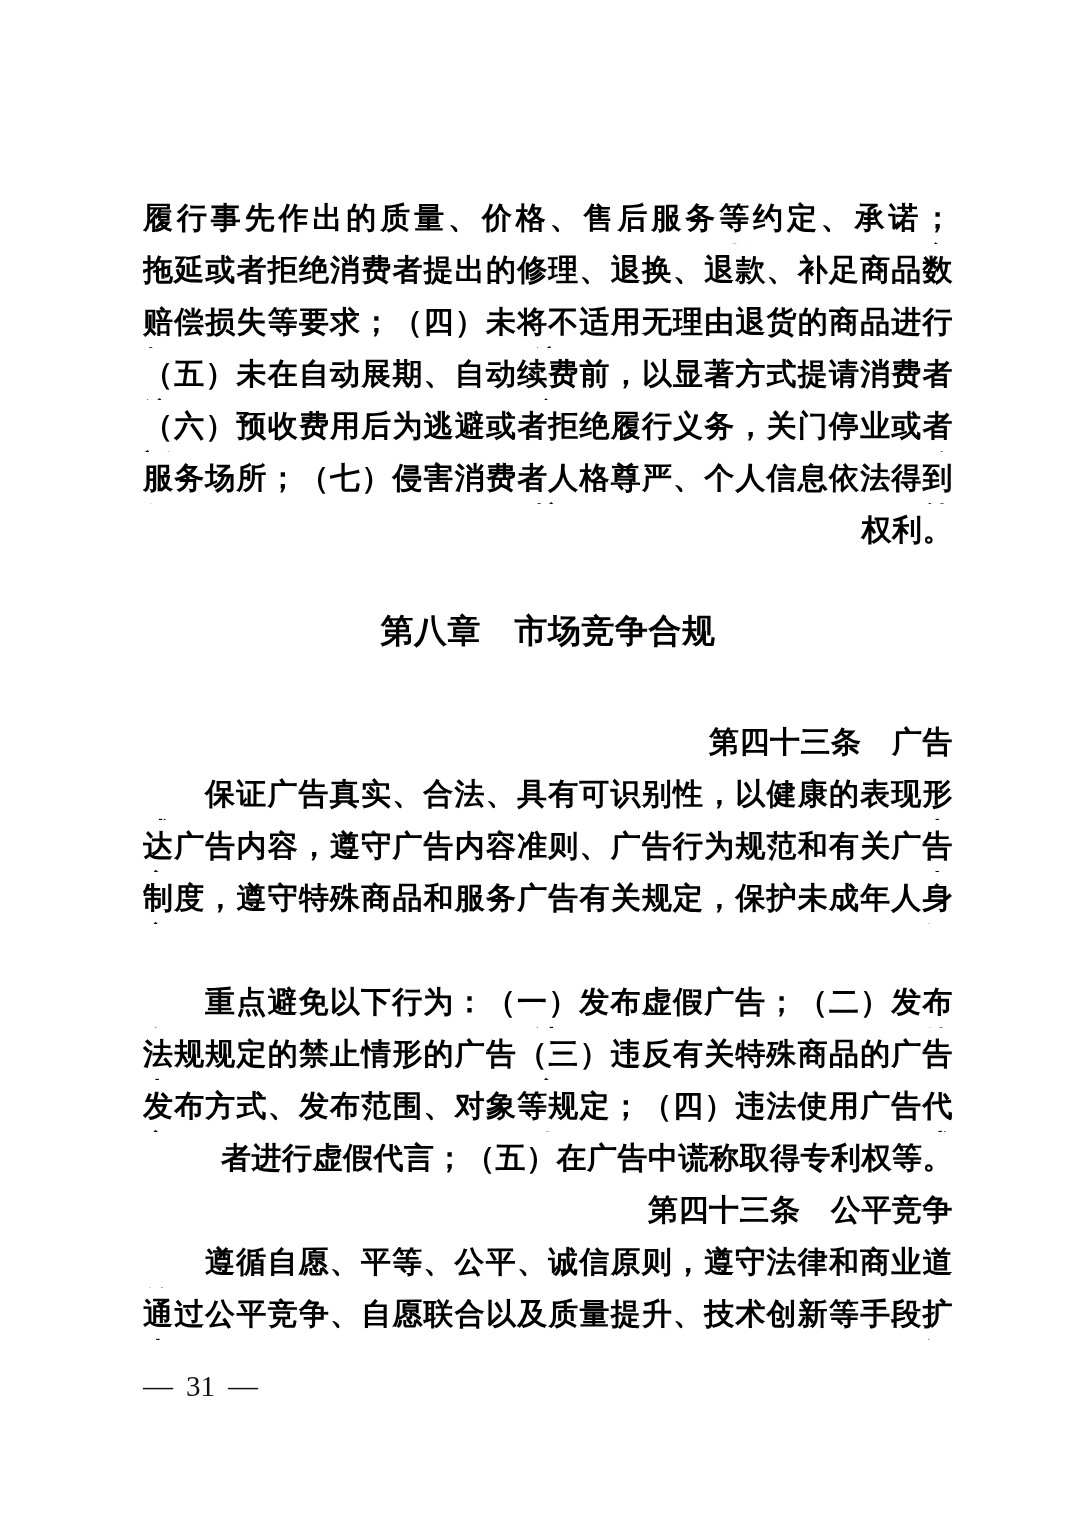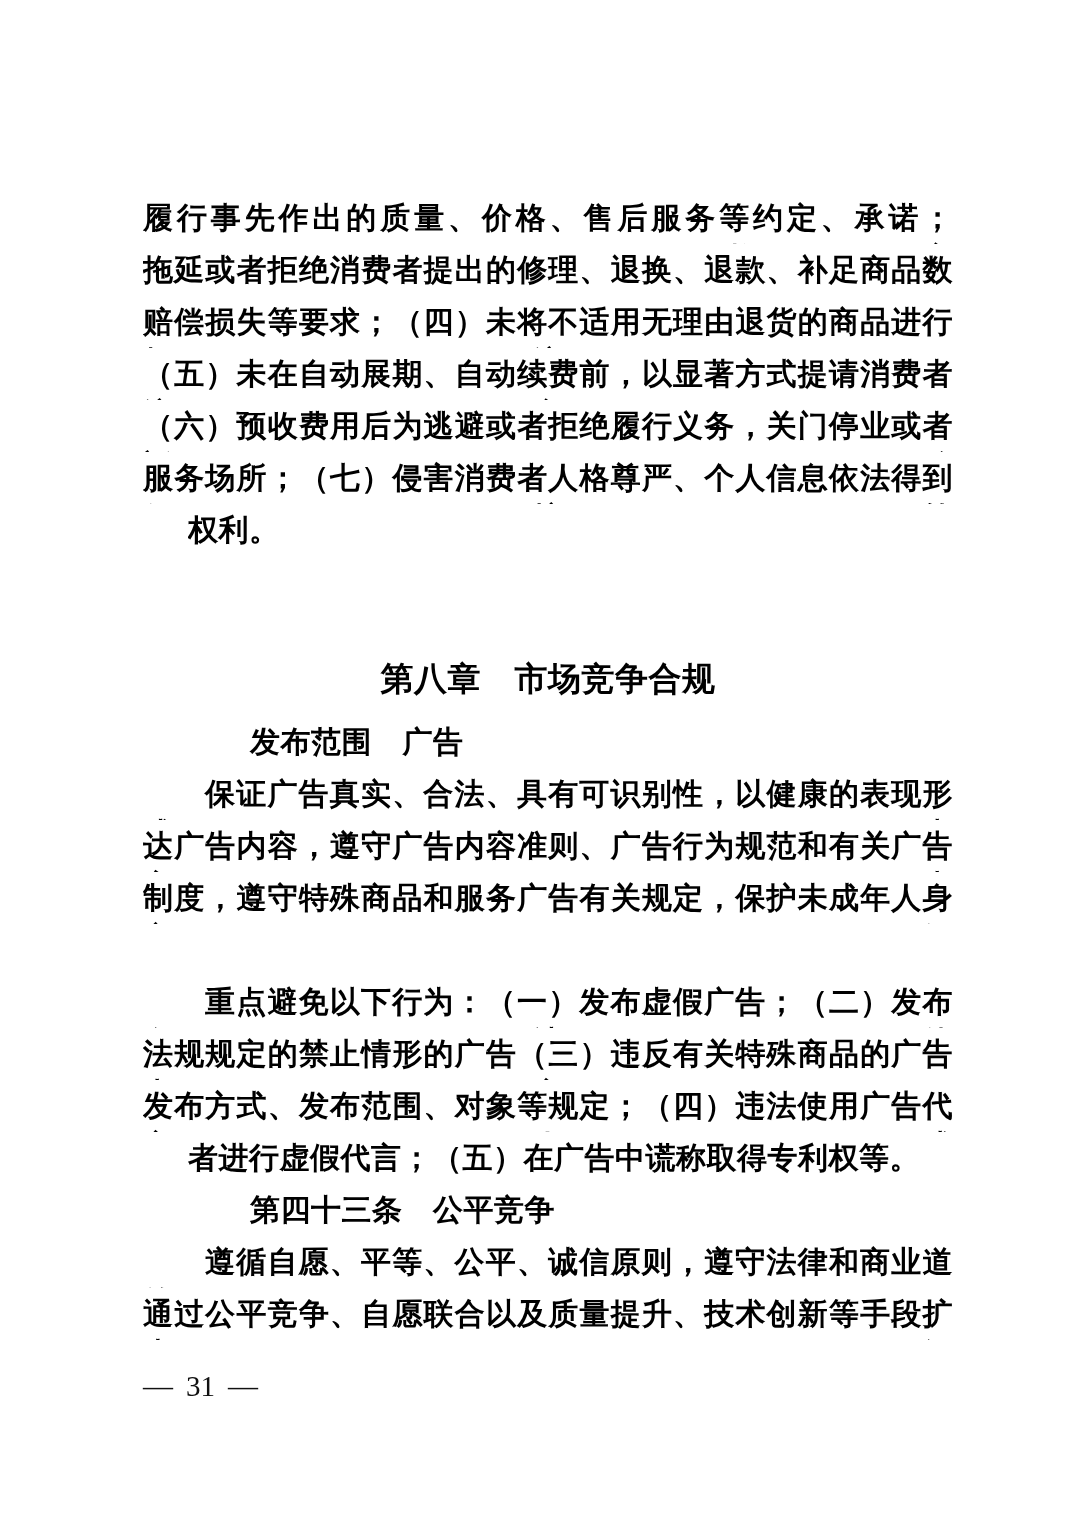--- a/index.html
+++ b/index.html
@@ -30,27 +30,26 @@
   }
   
   .j {
     white-space: normal;
     text-align: justify;
     text-align-last: justify;
   }
   
   .ind { text-indent: 62px; }
   
-  .l { text-align: left; margin-left: 45px; }
+  .l { text-align: right; }
   .chapter {
     text-align: center;
     font-size: 33px;
     line-height: 42px;
     white-space: normal;
-    margin-top: 48px;
   }
   .footer {
     position: absolute;
     left: 143px;
     top: 1366px;
     height: 40px;
     display: flex;
     align-items: center;
     gap: 13px;
     font-family: "Liberation Serif", serif;
@@ -70,21 +69,21 @@
   <div class="ln j" style="top:198px">履行事先作出的质量、价格、售后服务等约定、承诺；（四）故意</div>
   <div class="ln j" style="top:250px">拖延或者拒绝消费者提出的修理、退换、退款、补足商品数量、</div>
   <div class="ln j" style="top:302px">赔偿损失等要求；（四）未将不适用无理由退货的商品进行标注；</div>
   <div class="ln j" style="top:354px">（五）未在自动展期、自动续费前，以显著方式提请消费者注意；</div>
   <div class="ln j" style="top:406px">（六）预收费用后为逃避或者拒绝履行义务，关门停业或者迁移</div>
   <div class="ln j" style="top:458px">服务场所；（七）侵害消费者人格尊严、个人信息依法得到保护等</div>
   <div class="ln l" style="top:510px">权利。</div>
 
   <div class="ln chapter" style="top:610px">第八章　市场竞争合规</div>
 
-  <div class="ln l ind" style="top:722px">发布范围　广告</div>
+  <div class="ln l ind" style="top:722px">第四十三条　广告</div>
   <div class="ln j ind" style="top:774px">保证广告真实、合法、具有可识别性，以健康的表现形式表</div>
   <div class="ln j" style="top:826px">达广告内容，遵守广告内容准则、广告行为规范和有关广告审查</div>
   <div class="ln j" style="top:878px">制度，遵守特殊商品和服务广告有关规定，保护未成年人身心健</div>
   <div class="ln j ind" style="top:982px">重点避免以下行为：（一）发布虚假广告；（二）发布有法律</div>
   <div class="ln j" style="top:1034px">法规规定的禁止情形的广告（三）违反有关特殊商品的广告内容、</div>
   <div class="ln j" style="top:1086px">发布方式、发布范围、对象等规定；（四）违法使用广告代言人或</div>
   <div class="ln l" style="top:1138px">者进行虚假代言；（五）在广告中谎称取得专利权等。</div>
 
   <div class="ln l ind" style="top:1190px">第四十三条　公平竞争</div>
   <div class="ln j ind" style="top:1242px">遵循自愿、平等、公平、诚信原则，遵守法律和商业道德，</div>

